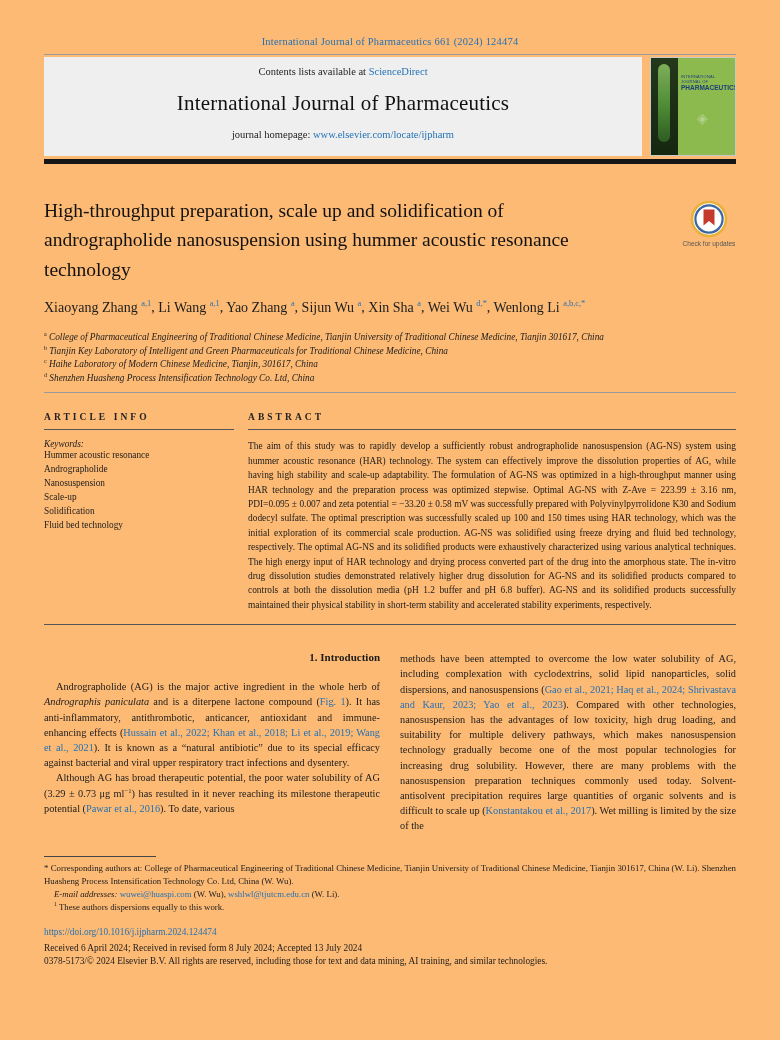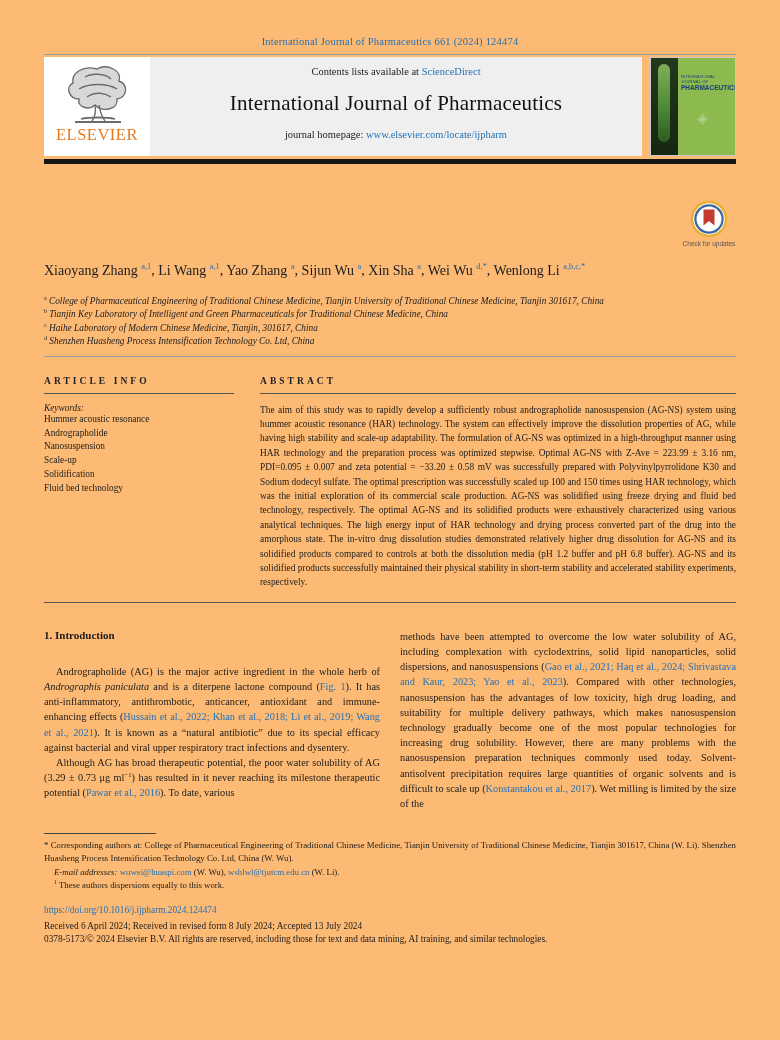--- a/index.html
+++ b/index.html
@@ -46,33 +46,33 @@
   .badge { width:54px; margin-left:auto; text-align:center; padding-top:2px; }
   .badge-text { font-size:6.5px; color:#555; font-family:"Liberation Sans", sans-serif; margin-top:-6px; }
 
   .authors { margin-top:13px; font-size:14px; width:600px; line-height:1.55; }
   .authors sup { font-size:0.6em; }
 
   .affils { margin-top:13px; font-size:9.3px; font-style:italic; line-height:1.45; }
   .affils sup { font-style:normal; }
 
   
-  .meta-grid { display:grid; grid-template-columns:196px 1fr; column-gap:20px; margin-top:10px; padding-top:9px; }
+  .meta-grid { display:grid; grid-template-columns:196px 1fr; column-gap:8px; margin-top:10px; padding-top:9px; }
   .sec-head { font-size:9.5px; font-weight:bold; letter-spacing:0.32em; color:#222; }
   .head-rule { border-top:1px solid #555; width:190px; margin:7px 0 9px 0; }
   .head-rule.full { width:100%; }
   .kw-label { font-size:9.3px; }
   .kw-list { font-size:9.3px; line-height:1.5; }
   .abstract { font-size:9.4px; line-height:14.4px; text-align:justify; }
 
   .rule-after-abs { border-top:1.2px solid #555; margin-top:12px; }
 
   
   .body-grid { display:grid; grid-template-columns:1fr 1fr; column-gap:20px; margin-top:26px; }
-  .intro-head { font-size:11px; font-weight:bold; margin-bottom:23px; }
+  .intro-head { font-size:11px; font-weight:bold; margin-bottom:16px;text-align:right; }
   .col p { font-size:10.3px; line-height:15.2px; text-align:justify; text-indent:12px; }
   .col.right p { text-indent:0; }
 
   
   .footnotes { margin-top:22px; }
   .fn-rule { width:112px; border-top:1px solid #444; margin-bottom:5px; }
   .fn { font-size:8.8px; line-height:1.5; text-align:justify; }
   .fn.fn-indent { text-indent:10px; }
   .fn .it { font-style:italic; }
 
@@ -81,33 +81,20 @@
 </style>
 </head>
 <body>
 
 <div class="page">
 
   <div class="jref lnk">International Journal of Pharmaceutics 661 (2024) 124474</div>
   <div class="rule-thin"></div>
 
   <div class="header">
-    <div class="logo">
-      <span>
-        <svg width="72" height="66" viewBox="0 0 72 66">
-          <g fill="none" stroke="#6b6b6b" stroke-width="1.4">
-            <path d="M36 8 C22 4, 10 12, 12 22 C4 26, 8 38, 18 38 C16 46, 28 50, 34 44 C42 52, 58 48, 56 38 C66 36, 68 24, 58 20 C62 10, 46 2, 36 8 Z" fill="#d8d8d8"></path>
-            <path d="M24 16 C30 12, 44 12, 50 18 M18 28 C28 22, 46 22, 56 28 M26 36 C34 30, 44 32, 50 36"></path>
-            <path d="M34 44 C35 50, 34 56, 31 60 M38 44 C39 50, 41 56, 44 60"></path>
-            <path d="M14 61 H60 M20 58 C28 56, 46 56, 54 58" stroke-width="1.8"></path>
-          </g>
-        </svg>
-      </span>
-      <div class="logo-text">ELSEVIER</div>
-    </div>
 
     <div class="header-mid">
       <div class="contents-line">
         <span>Contents lists available at </span><span class="lnk">ScienceDirect</span>
       </div>
       <div class="jtitle">International Journal of Pharmaceutics</div>
       <div class="homepage">
         <span>journal homepage: </span><span class="lnk">www.elsevier.com/locate/ijpharm</span>
       </div>
     </div>
@@ -118,20 +105,21 @@
         <div class="cover-l1">INTERNATIONAL JOURNAL OF</div>
         <div class="cover-l2">PHARMACEUTICS</div>
       </div>
       <div class="cover-diamond">◈</div>
     </div>
   </div>
 
   <div class="black-bar"></div>
 
   <div class="title-row">
+    <h1 class="title">High-throughput preparation, scale up and solidification of andrographolide nanosuspension using hummer acoustic resonance technology</h1>
     <div class="badge">
       <span>
         <svg width="44" height="44" viewBox="0 0 44 44">
           <circle cx="22" cy="21" r="17" fill="#ffffff" stroke="#e8b23a" stroke-width="2.6"></circle>
           <circle cx="22" cy="21" r="13.6" fill="#ffffff" stroke="#3b66a0" stroke-width="2.2"></circle>
           <path d="M16.5 11.5 h11 v16 l-5.5 -4.5 l-5.5 4.5 Z" fill="#c43b2e"></path>
         </svg>
       </span>
       <div class="badge-text">Check for updates</div>
     </div>

